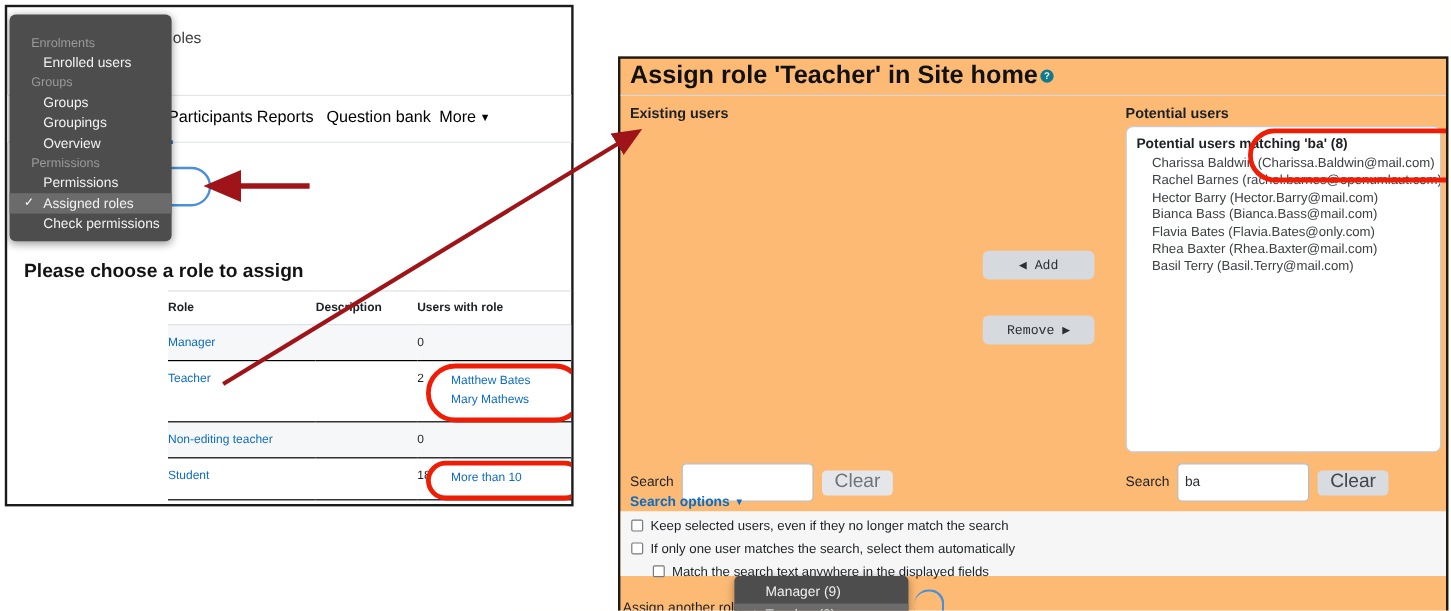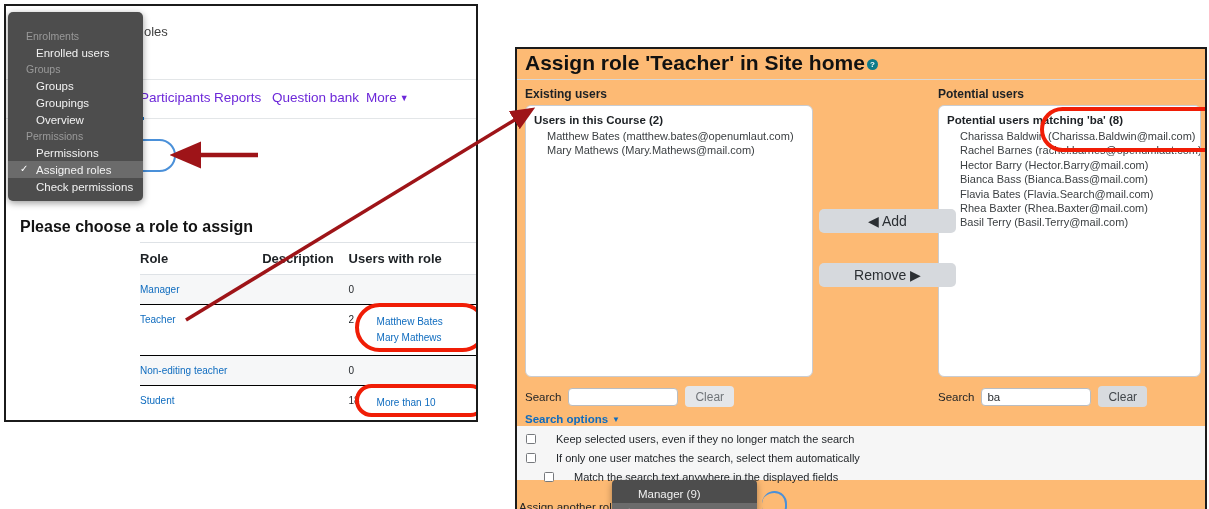--- a/index.html
+++ b/index.html
@@ -37,21 +37,21 @@
     left: 0; top: 73px;
     width: 474px; height: 40px;
     border-top: 1px solid #e3e6e8;
     border-bottom: 1px solid #e3e6e8;
     background: #fff;
   }
   .tab {
     position: absolute;
     top: 10px;
     font-size: 13.5px;
-    color: #6d28d9;
+    color: #000000;
     white-space: nowrap;
   }
   #tab-participants { left: 134px; }
   #tab-reports      { left: 208px; }
   #tab-questionbank { left: 266px; }
   #tab-more         { left: 360px; }
   #tab-more .caret {
     display: inline-block;
     margin-left: 3px;
     font-size: 9px;
@@ -105,21 +105,21 @@
   
   #roles-table {
     position: absolute;
     left: 134px; top: 236px;
     width: 338px;
     border-collapse: collapse;
     font-size: 12px;
   }
   #roles-table th {
     text-align: left;
-    font-size: 13px;
+    font-size: 10px;
     font-weight: bold;
     color: #1d2125;
     padding: 8px 4px 8px 0;
     border-bottom: 1px solid #dee2e6;
     border-top: 1px solid #dee2e6;
   }
   #roles-table td {
     padding: 9px 4px 9px 0;
     font-size: 10px;
     color: #0f6cbf;
@@ -219,59 +219,59 @@
     font-size: 11px;
     color: #3c4043;
     line-height: 14.4px;
     padding-left: 13px;
     white-space: nowrap;
   }
 
   
   .arrow-btn {
     position: absolute;
-    width: 137px; height: 24px;
+    width: 93px; height: 24px;
     background: #d6d9dd;
     border: none;
     border-radius: 5px;
-    font-size: 14px;
+    font-size: 11px;
     color: #2b2f33;
-    font-family: Liberation Sans, sans-serif;
+    font-family: Liberation Mono, monospace;
     cursor: pointer;
   }
   #add-button    { left: 302px; top: 160px; }
   #remove-button { left: 302px; top: 214px; }
 
   
   .search-row {
     position: absolute;
     display: flex;
     align-items: center;
     gap: 7px;
   }
   #search-row-existing  { left: 8px;   top: 337px; }
   #search-row-potential { left: 421px; top: 337px; }
   .search-label { font-size: 11.5px; color: #1d2125; }
   .search-input {
-    width: 110px; height: 18px;
+    width: 110px; height: 32px;
     border: 1px solid #b9bdc2;
     border-radius: 4px;
     background: #fff;
     font-size: 11.5px;
     color: #2b2f33;
     padding: 0 5px;
     font-family: "Liberation Sans", sans-serif;
   }
   .clear-btn {
     height: 21px;
     padding: 0 10px;
     border: none;
     border-radius: 4px;
     background: #d8dbdf;
-    font-size: 12px;
+    font-size: 16px;
     color: #41464b;
     font-family: "Liberation Sans", sans-serif;
     cursor: pointer;
   }
   #clear-existing { background: #e4e6e9; color: #6f7479; }
 
   #search-options {
     position: absolute;
     left: 8px; top: 364px;
     font-size: 11.5px;
@@ -284,22 +284,22 @@
     margin-left: 4px;
     font-size: 8px;
     vertical-align: 1.5px;
   }
   .opt-row {
     position: absolute;
     font-size: 11px;
     color: #1d2125;
     white-space: nowrap;
     display: flex;
-    align-items: center;
-    gap: 20px;
+    align-items: flex-start;
+    gap: 6px;
   }
   #opt-1 { left: 9px;  top: 384px; }
   #opt-2 { left: 9px;  top: 403px; }
   #opt-3 { left: 27px; top: 422px; }
   .cbox {
     width: 10px; height: 10px;
     border: 1px solid #76797d;
     border-radius: 1.5px;
     background: #fff;
     display: inline-block;
@@ -454,33 +454,28 @@
   <div id="right-panel">
 
     <div id="assign-title"><span>Assign role 'Teacher' in Site home</span><span class="help-dot">?</span></div>
     <div id="title-rule"></div>
 
     <div id="shade-band"></div>
 
     <div class="col-label" id="label-existing">Existing users</div>
     <div class="col-label" id="label-potential">Potential users</div>
 
-    <div class="userbox" id="existing-box">
-      <div class="box-header">Users in this Course (2)</div>
-      <div class="box-row">Matthew Bates (matthew.bates@openumlaut.com)</div>
-      <div class="box-row">Mary Mathews (Mary.Mathews@mail.com)</div>
-    </div>
 
     <div class="userbox" id="potential-box">
       <div class="box-header">Potential users matching 'ba' (8)</div>
       <div class="box-row">Charissa Baldwin (Charissa.Baldwin@mail.com)</div>
       <div class="box-row">Rachel Barnes (rachel.barnes@openumlaut.com)</div>
       <div class="box-row">Hector Barry (Hector.Barry@mail.com)</div>
       <div class="box-row">Bianca Bass (Bianca.Bass@mail.com)</div>
-      <div class="box-row">Flavia Bates (Flavia.Search@mail.com)</div>
+      <div class="box-row">Flavia Bates (Flavia.Bates@only.com)</div>
       <div class="box-row">Rhea Baxter (Rhea.Baxter@mail.com)</div>
       <div class="box-row">Basil Terry (Basil.Terry@mail.com)</div>
     </div>
 
     <button class="arrow-btn" id="add-button">◀ Add</button>
     <button class="arrow-btn" id="remove-button">Remove ▶</button>
 
     <div class="search-row" id="search-row-existing">
       <span class="search-label">Search</span>
       <input class="search-input" id="existing-search-input" type="text" value="" style="">

